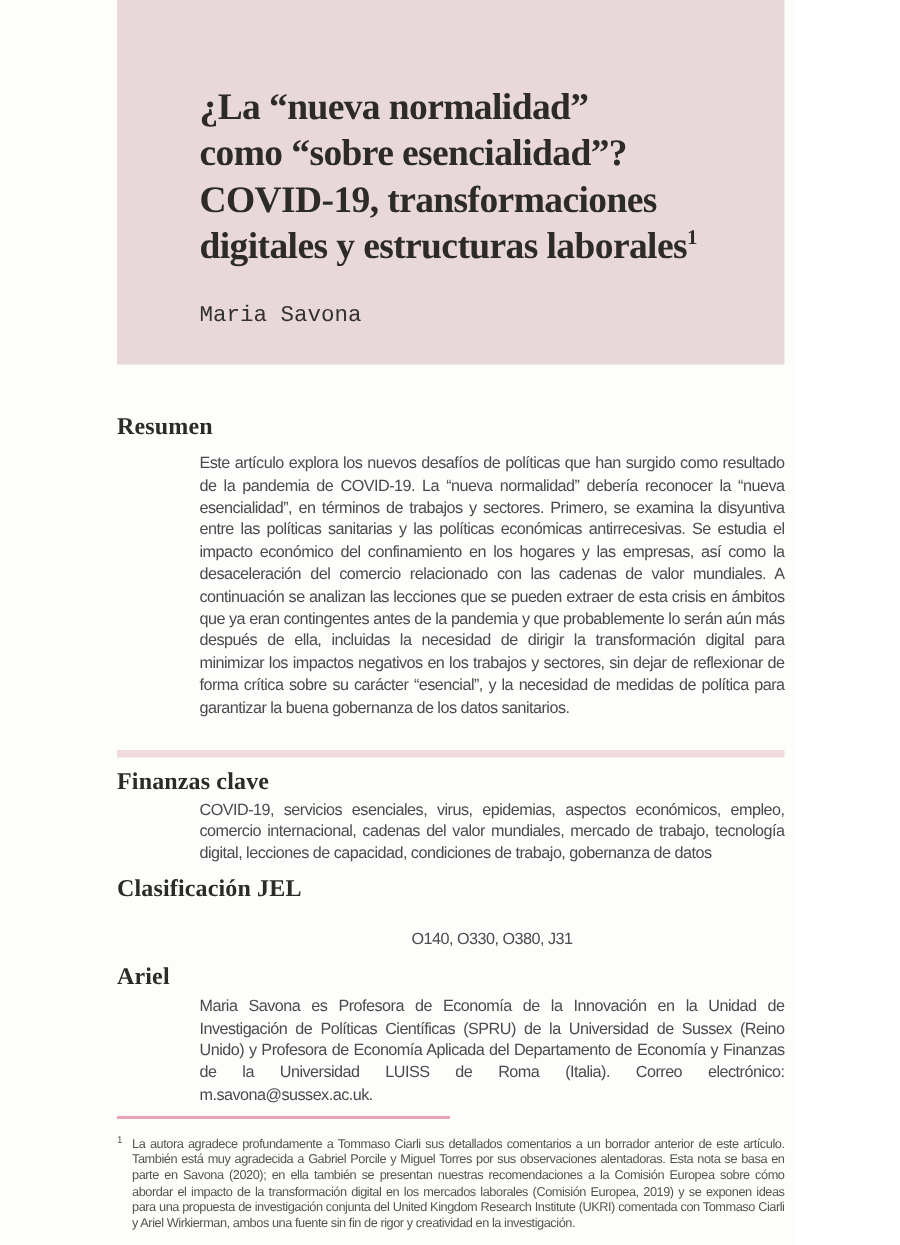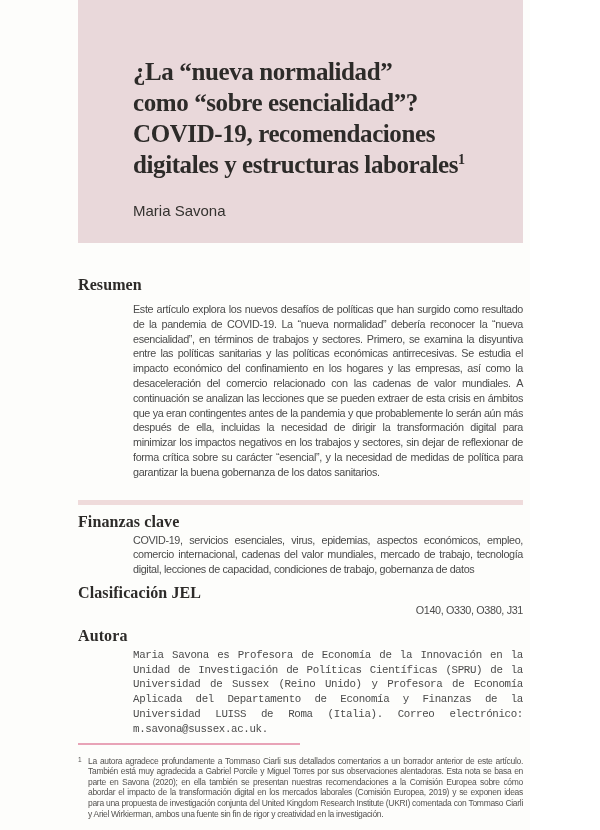--- a/index.html
+++ b/index.html
@@ -31,21 +31,21 @@
     font-weight:600;
     font-size:25px;
     line-height:31px;
     letter-spacing:-0.4px;
     color:var(--heading-text);
   }
   .paper-title .t-line{display:block;white-space:nowrap;}
   .paper-title sup{font-size:14px;line-height:0;}
   .author-name{
     margin-top:22px;
-    font-family:Liberation Sans, sans-serif;
+    font-family:Liberation Mono, monospace;
     font-size:15px;
     color:#34322f;
   }
   
   .section-heading{
     font-family:"Liberation Serif","DejaVu Serif",serif;
     font-weight:600;
     font-size:16px;
     line-height:20px;
     letter-spacing:0.1px;
@@ -63,23 +63,23 @@
   .section-resumen{margin-top:32px;}
   .section-resumen .section-body{margin-top:7px;}
   .divider-bar{
     margin-top:20px;
     width:445px;height:5px;
     background:var(--divider);
   }
   .section-keywords{margin-top:7px;}
   .section-keywords .section-body{margin-top:1px;}
   .section-jel{margin-top:6px;}
-  .section-jel .section-body{margin-top:0;text-align:right;}
+  .section-jel .section-body{margin-top:16px;text-align:center;}
   .section-author{margin-top:8px;}
-  .section-author .section-body{margin-top:2px;font-family:Liberation Mono, monospace;}
+  .section-author .section-body{margin-top:2px;}
   
   .footnote-rule{
     margin-top:6px;
     width:222px;height:2px;
     background:var(--footnote-rule);
   }
   .footnote{
     position:relative;
     margin-top:11px;
     width:445px;
@@ -98,21 +98,21 @@
 </style>
 </head>
 <body>
 
 <div class="page">
 
   <header class="title-block">
     <h1 class="paper-title">
       <span class="t-line">¿La “nueva normalidad”</span>
       <span class="t-line">como “sobre esencialidad”?</span>
-      <span class="t-line">COVID-19, recomendaciones</span>
+      <span class="t-line">COVID-19, transformaciones</span>
       <span class="t-line"><span>digitales y estructuras laborales</span><sup>1</sup></span>
     </h1>
     <div class="author-name">Maria Savona</div>
   </header>
 
   <section class="section-resumen">
     <h2 class="section-heading">Resumen</h2>
     <p class="section-body">Este artículo explora los nuevos desafíos de políticas que han surgido como resultado de la pandemia de COVID-19. La “nueva normalidad” debería reconocer la “nueva esencialidad”, en términos de trabajos y sectores. Primero, se examina la disyuntiva entre las políticas sanitarias y las políticas económicas antirrecesivas. Se estudia el impacto económico del confinamiento en los hogares y las empresas, así como la desaceleración del comercio relacionado con las cadenas de valor mundiales. A continuación se analizan las lecciones que se pueden extraer de esta crisis en ámbitos que ya eran contingentes antes de la pandemia y que probablemente lo serán aún más después de ella, incluidas la necesidad de dirigir la transformación digital para minimizar los impactos negativos en los trabajos y sectores, sin dejar de reflexionar de forma crítica sobre su carácter “esencial”, y la necesidad de medidas de política para garantizar la buena gobernanza de los datos sanitarios.</p>
   </section>
 
@@ -122,21 +122,21 @@
     <h2 class="section-heading">Finanzas clave</h2>
     <p class="section-body">COVID-19, servicios esenciales, virus, epidemias, aspectos económicos, empleo, comercio internacional, cadenas del valor mundiales, mercado de trabajo, tecnología digital, lecciones de capacidad, condiciones de trabajo, gobernanza de datos</p>
   </section>
 
   <section class="section-jel">
     <h2 class="section-heading">Clasificación JEL</h2>
     <p class="section-body">O140, O330, O380, J31</p>
   </section>
 
   <section class="section-author">
-    <h2 class="section-heading">Autora</h2>
+    <h2 class="section-heading">Ariel</h2>
     <p class="section-body">Maria Savona es Profesora de Economía de la Innovación en la Unidad de Investigación de Políticas Científicas (SPRU) de la Universidad de Sussex (Reino Unido) y Profesora de Economía Aplicada del Departamento de Economía y Finanzas de la Universidad LUISS de Roma (Italia). Correo electrónico: m.savona@sussex.ac.uk.</p>
   </section>
 
   <div class="footnote-rule"></div>
   <div class="footnote">
     <span class="footnote-marker">1</span>
     <span>La autora agradece profundamente a Tommaso Ciarli sus detallados comentarios a un borrador anterior de este artículo. También está muy agradecida a Gabriel Porcile y Miguel Torres por sus observaciones alentadoras. Esta nota se basa en parte en Savona (2020); en ella también se presentan nuestras recomendaciones a la Comisión Europea sobre cómo abordar el impacto de la transformación digital en los mercados laborales (Comisión Europea, 2019) y se exponen ideas para una propuesta de investigación conjunta del United Kingdom Research Institute (UKRI) comentada con Tommaso Ciarli y Ariel Wirkierman, ambos una fuente sin fin de rigor y creatividad en la investigación.</span>
   </div>
 
 </div>

